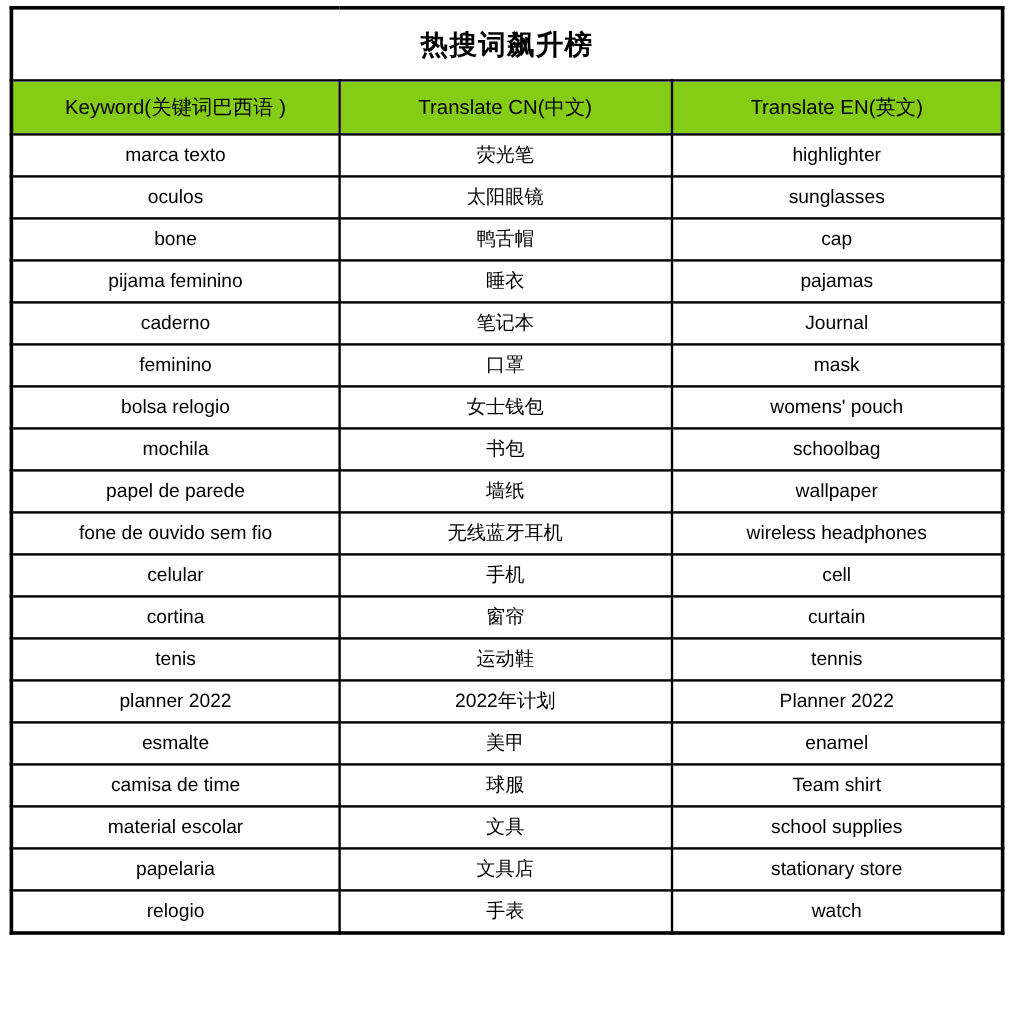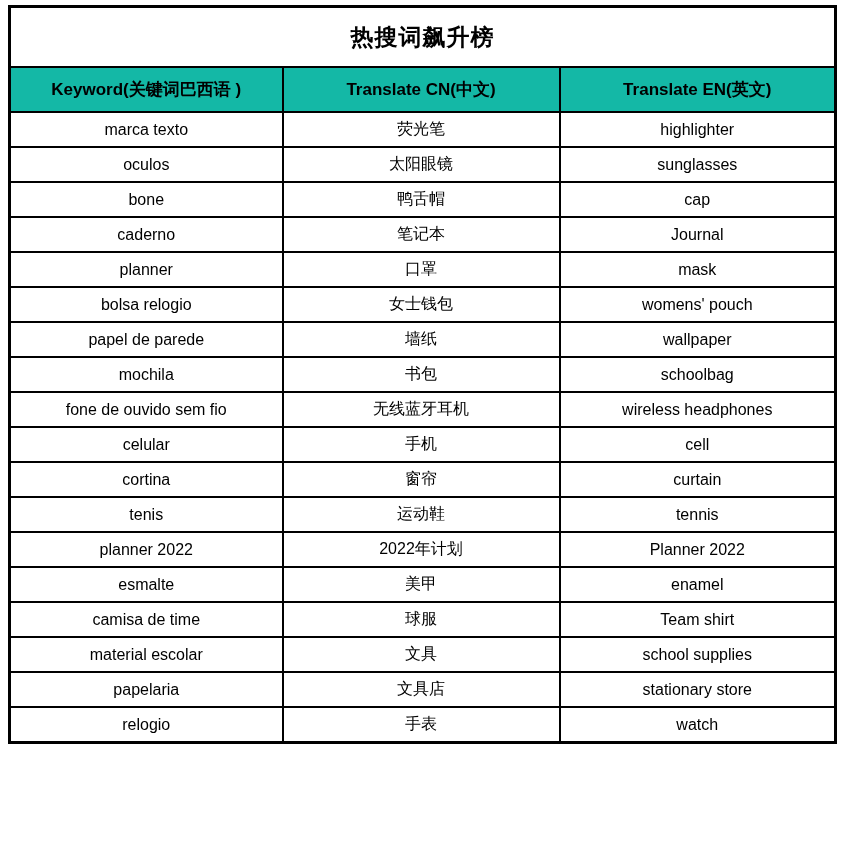--- a/index.html
+++ b/index.html
@@ -36,23 +36,23 @@
   }
   .title-cell {
     height: 58px;
     font-size: 23px;
     font-weight: bold;
     letter-spacing: 1px;
     background: #ffffff;
   }
   th.col-header {
     height: 43px;
-    background: #14b8a6;
+    background: #84cc16;
     font-size: 17px;
-    font-weight: bold;
+    font-weight: normal;
   }
   td.data-cell {
     height: 33px;
     font-size: 16px;
     font-weight: normal;
   }
   col.c1 { width: 273px; }
   col.c2 { width: 277px; }
   col.c3 { width: 276px; }
 </style>
@@ -89,49 +89,54 @@
     <td class="data-cell">太阳眼镜</td>
     <td class="data-cell">sunglasses</td>
   </tr>
 
   <tr>
     <td class="data-cell">bone</td>
     <td class="data-cell">鸭舌帽</td>
     <td class="data-cell">cap</td>
   </tr>
 
+  <tr>
+    <td class="data-cell">pijama feminino</td>
+    <td class="data-cell">睡衣</td>
+    <td class="data-cell">pajamas</td>
+  </tr>
 
   <tr>
     <td class="data-cell">caderno</td>
     <td class="data-cell">笔记本</td>
     <td class="data-cell">Journal</td>
   </tr>
 
   <tr>
-    <td class="data-cell">planner</td>
+    <td class="data-cell">feminino</td>
     <td class="data-cell">口罩</td>
     <td class="data-cell">mask</td>
   </tr>
 
   <tr>
     <td class="data-cell">bolsa relogio</td>
     <td class="data-cell">女士钱包</td>
     <td class="data-cell">womens' pouch</td>
   </tr>
 
   <tr>
+    <td class="data-cell">mochila</td>
+    <td class="data-cell">书包</td>
+    <td class="data-cell">schoolbag</td>
+  </tr>
+
+  <tr>
     <td class="data-cell">papel de parede</td>
     <td class="data-cell">墙纸</td>
     <td class="data-cell">wallpaper</td>
-  </tr>
-
-  <tr>
-    <td class="data-cell">mochila</td>
-    <td class="data-cell">书包</td>
-    <td class="data-cell">schoolbag</td>
   </tr>
 
   <tr>
     <td class="data-cell">fone de ouvido sem fio</td>
     <td class="data-cell">无线蓝牙耳机</td>
     <td class="data-cell">wireless headphones</td>
   </tr>
 
   <tr>
     <td class="data-cell">celular</td>

